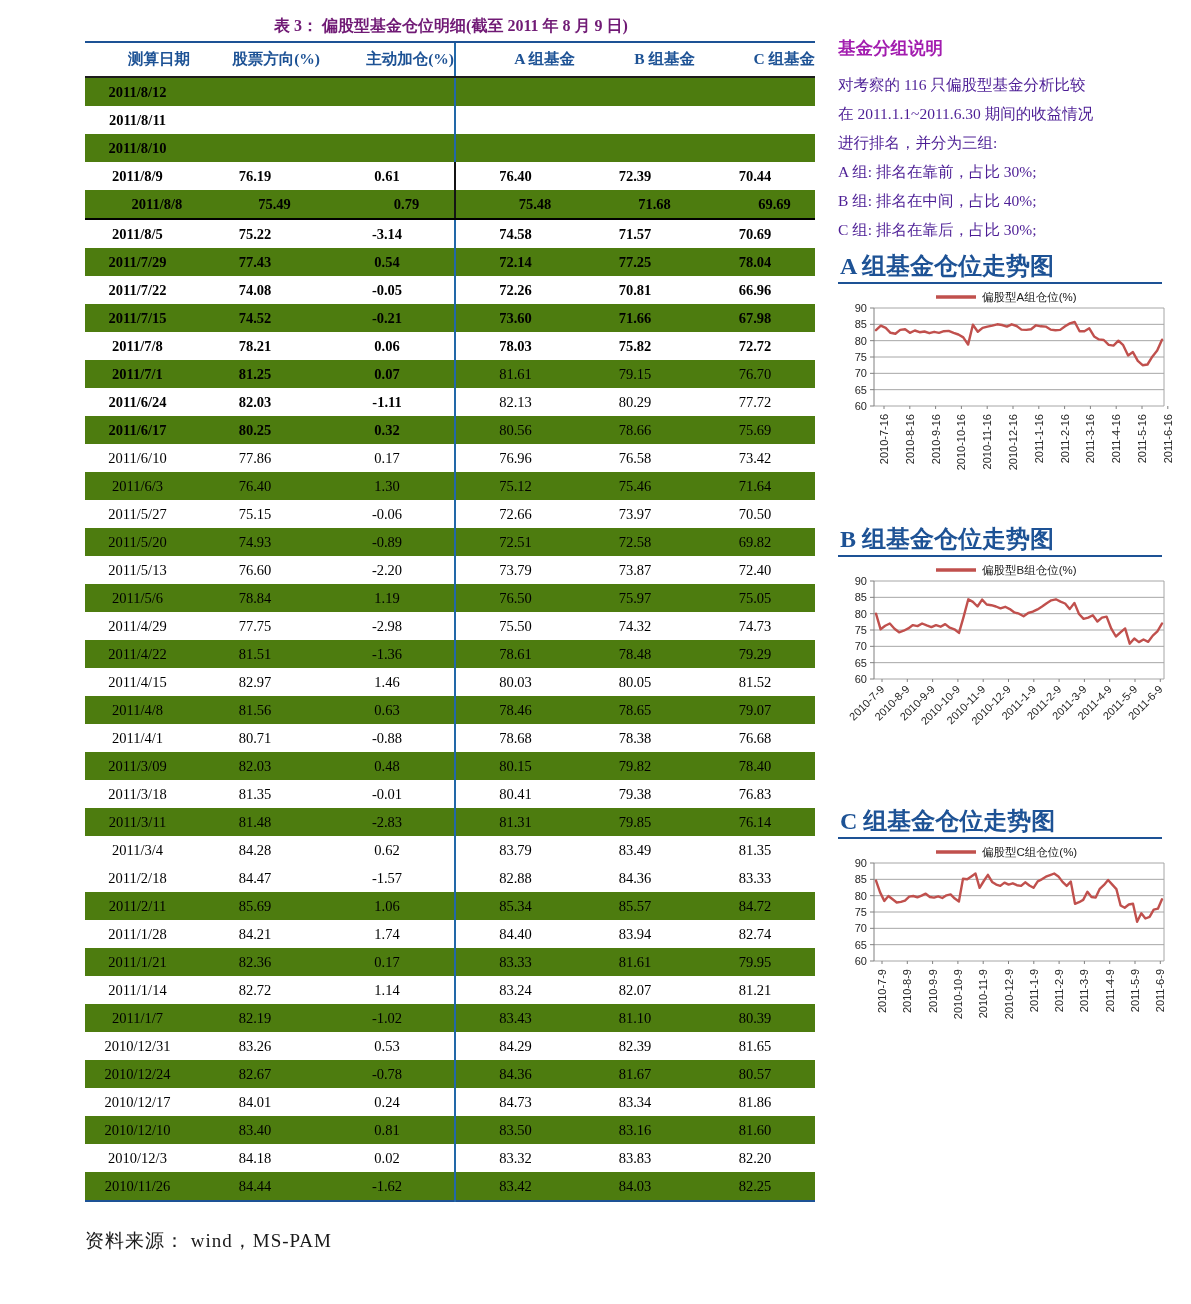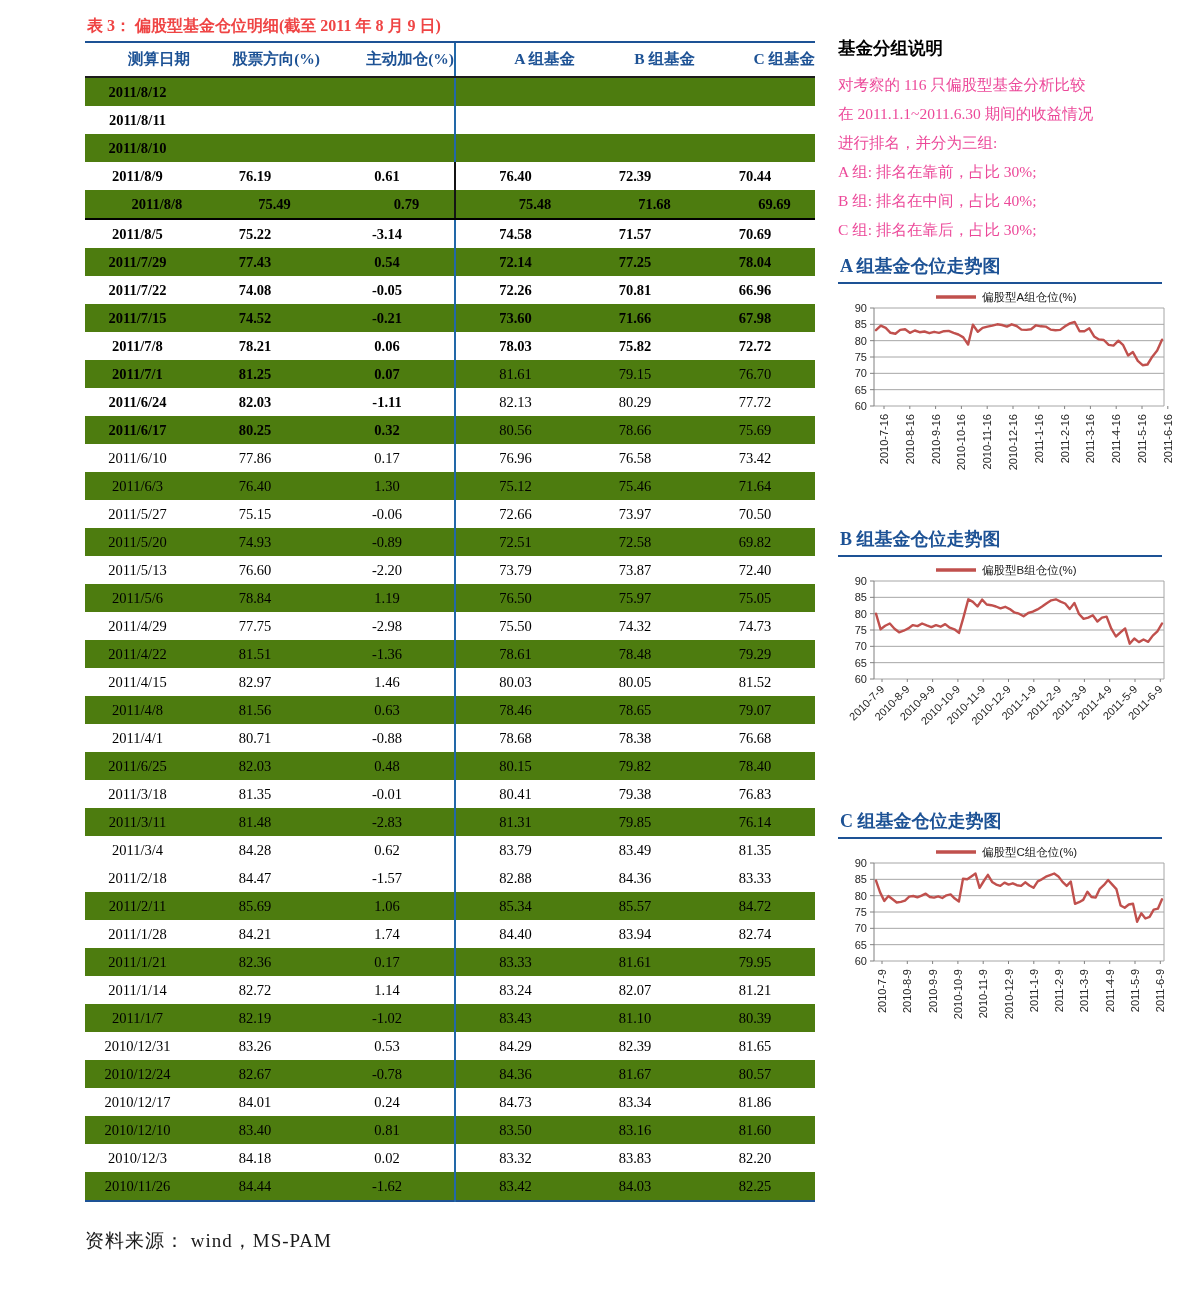--- a/index.html
+++ b/index.html
@@ -1,46 +1,46 @@
 <!DOCTYPE html>
 <html><head>
 <meta charset="utf-8">
 <style>
   html,body{margin:0;padding:0;background:#fff;}
   .page{position:relative;width:1191px;height:1304px;background:#fff;overflow:hidden;
         font-family:"Liberation Serif","DejaVu Serif",serif;color:#000;}
 
   
   .table-section{position:absolute;left:85px;top:14px;width:730px;}
-  .table-title{color:#ef4444;font-weight:bold;font-size:16px;line-height:24px;
-               padding:0 0 3px 2px;border-bottom:2.5px solid #1d5295;}
+  .table-title{color:#701a75;font-weight:bold;font-size:16px;line-height:24px;
+               padding:0 0 3px 2px;border-bottom:2.5px solid #1d5295;text-align:center;}
   table.fund-table{border-collapse:collapse;table-layout:fixed;width:730px;
                    border-bottom:2px solid #1d5295;}
   .fund-table col.c0{width:105px}.fund-table col.c1{width:130px}.fund-table col.c2{width:135px}
   .fund-table col.c3{width:120px}.fund-table col.c4{width:120px}.fund-table col.c5{width:120px}
   .fund-table th{color:#1d5295;font-size:15.5px;font-weight:bold;height:33px;
                  border-bottom:2px solid #1c1c1c;text-align:right;padding:0;}
   .fund-table td{text-align:center;font-size:14.5px;height:28px;line-height:28px;padding:0;
                  overflow:hidden;white-space:nowrap;}
   .fund-table tr.alt{background:#4d7c0f;}
   .fund-table tr.sep td{border-bottom:2.5px solid #000;padding-left:39px;}
   .fund-table td.divider,.fund-table th.divider{border-right:2px solid #2268a8;}
   .fund-table td.divider.dk{border-right-color:#141414;}
   .fund-table .b{font-weight:bold;}
   .source{position:absolute;left:85px;top:1228px;font-size:19px;color:#1a1a1a;
           letter-spacing:1px;}
 
   
   .sidebar-info{position:absolute;left:838px;top:36px;width:340px;}
-  .sb-heading{color:#000000;font-weight:bold;font-size:17.5px;margin-bottom:10px;}
-  .sb-line{color:#ec4899;font-size:15.5px;line-height:29px;white-space:nowrap;}
+  .sb-heading{color:#a21caf;font-weight:bold;font-size:17.5px;margin-bottom:10px;}
+  .sb-line{color:#4c1d95;font-size:15.5px;line-height:29px;white-space:nowrap;}
 
   .chart-section{position:absolute;left:838px;width:330px;}
   .cs-a{top:254px;} .cs-b{top:527px;} .cs-c{top:809px;}
-  .chart-title{color:#1d5295;font-weight:bold;font-size:18px;line-height:24px;
+  .chart-title{color:#1d5295;font-weight:bold;font-size:24px;line-height:24px;
                padding:0 0 4px 2px;border-bottom:2px solid #1d5295;width:322px;}
   svg.chart{display:block;margin-top:4px;
             font-family:"Liberation Sans","DejaVu Sans",sans-serif;}
 </style>
 </head>
 <body>
 
 <div class="page">
 
   <div class="table-section">
@@ -251,21 +251,21 @@
           </tr>
           <tr>
             <td>2011/4/1</td>
             <td>80.71</td>
             <td class="divider">-0.88</td>
             <td>78.68</td>
             <td>78.38</td>
             <td>76.68</td>
           </tr>
           <tr class="alt">
-            <td>2011/6/25</td>
+            <td>2011/3/09</td>
             <td>82.03</td>
             <td class="divider">0.48</td>
             <td>80.15</td>
             <td>79.82</td>
             <td>78.40</td>
           </tr>
           <tr>
             <td>2011/3/18</td>
             <td>81.35</td>
             <td class="divider">-0.01</td>

